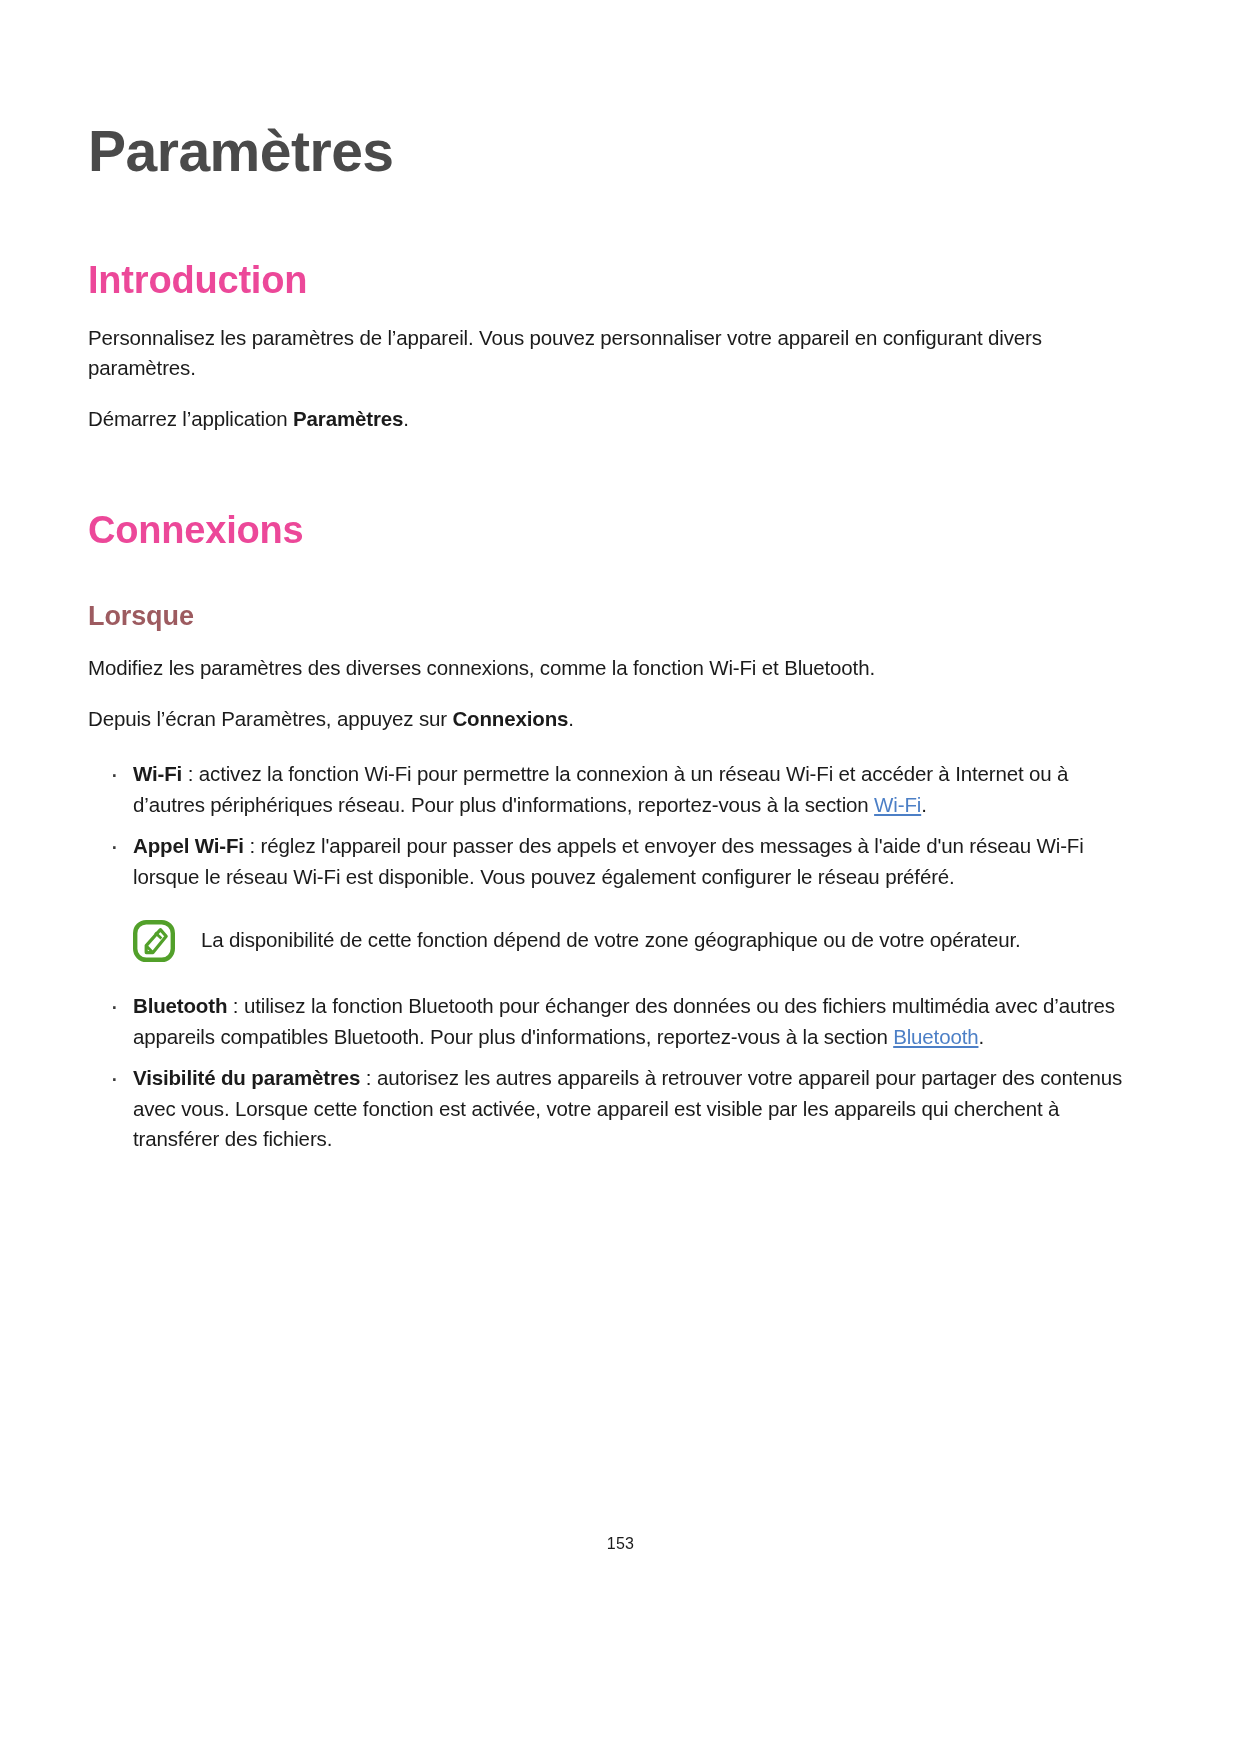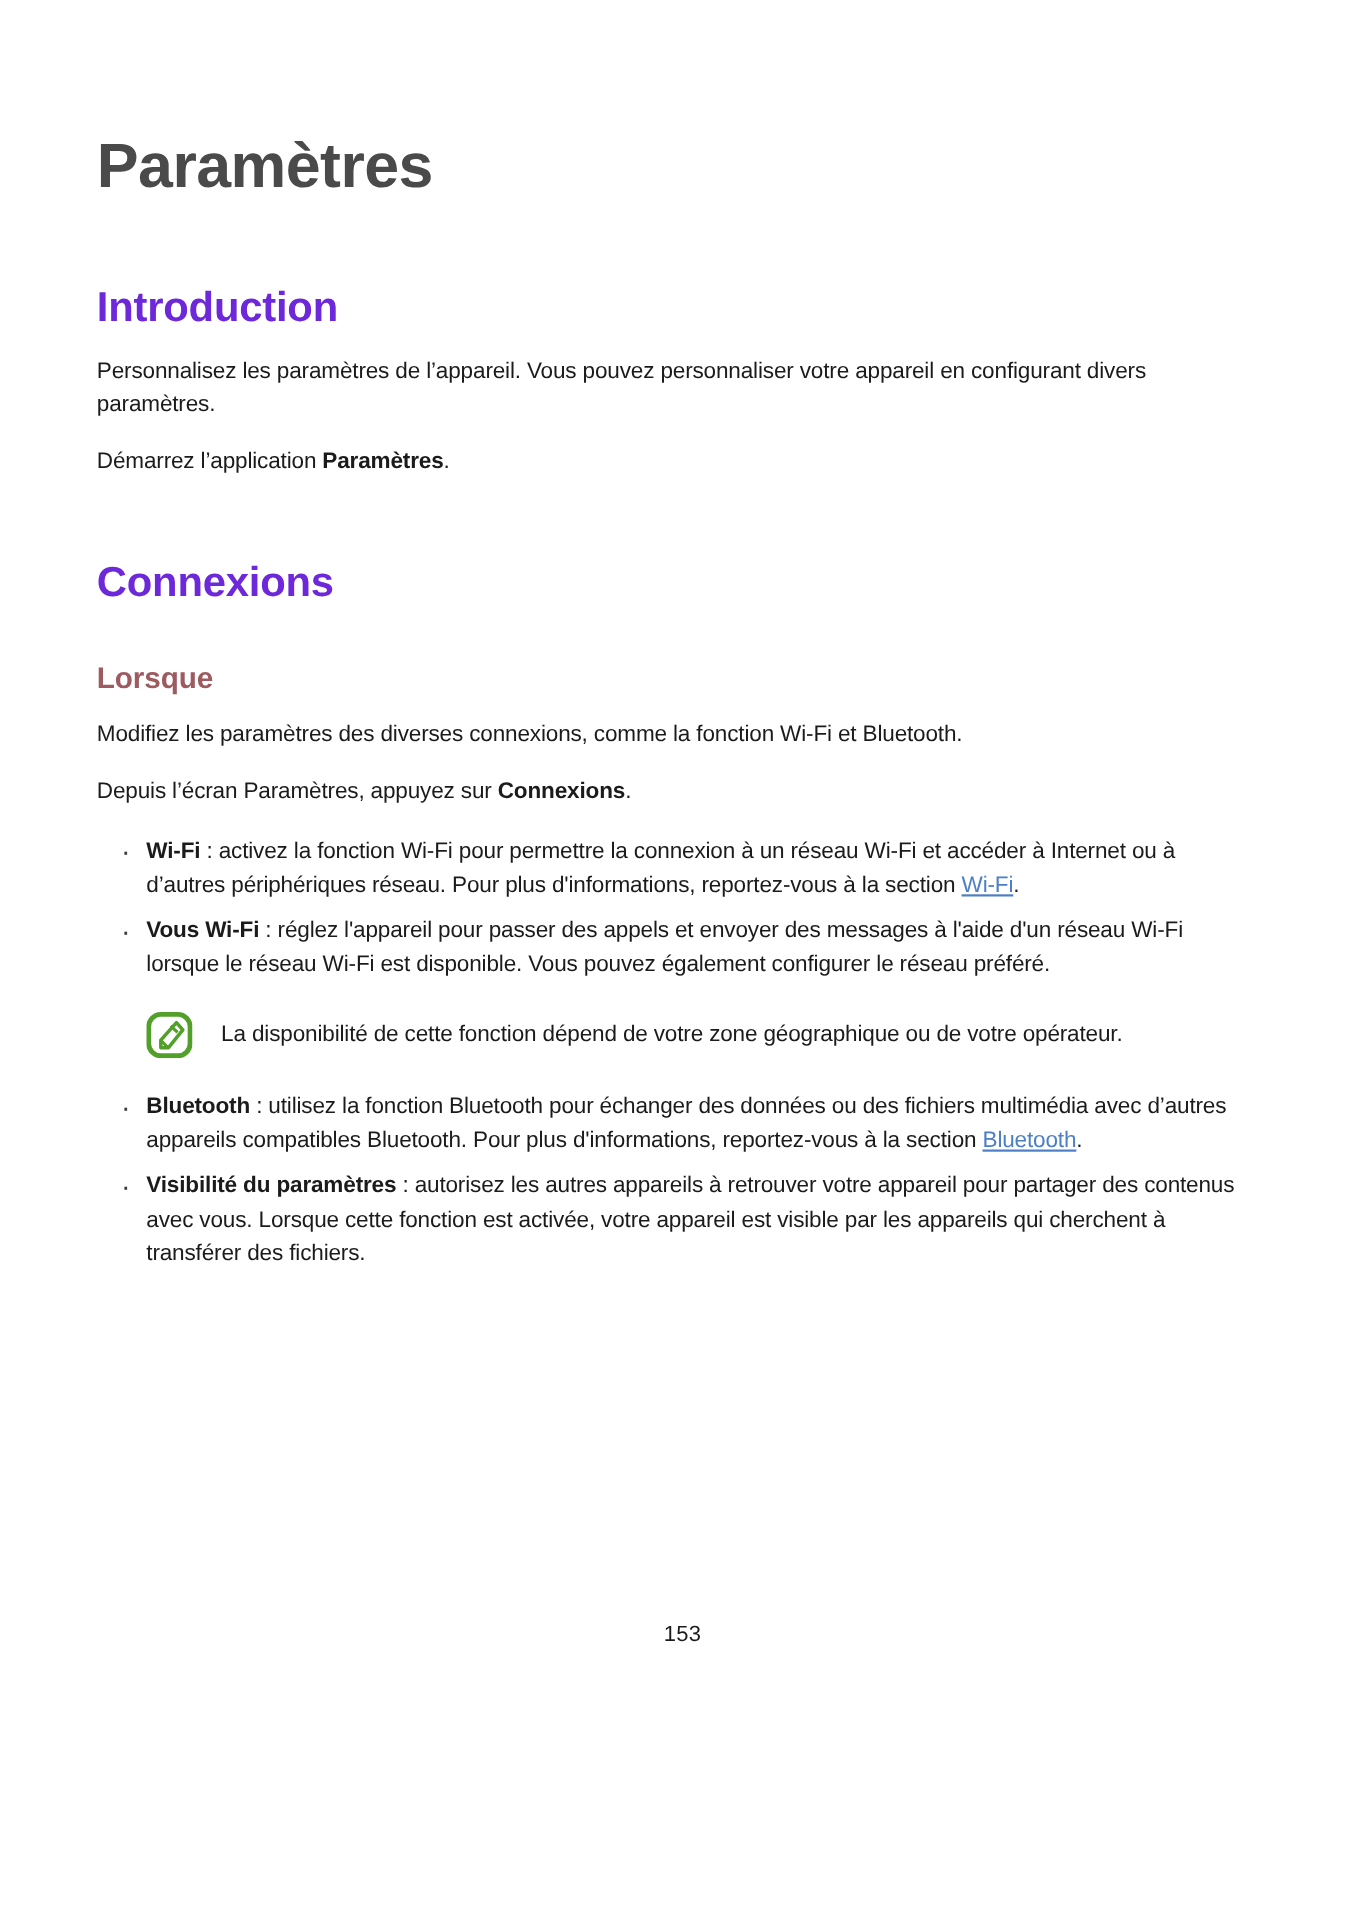--- a/index.html
+++ b/index.html
@@ -34,21 +34,21 @@
     font-weight: bold;
     color: #4a4a4a;
     letter-spacing: -0.5px;
   }
   .h1-blue {
     margin: 0;
     padding-top: 78px;
     font-size: 38px;
     line-height: 1.1;
     font-weight: bold;
-    color: #6d28d9;
+    color: #ec4899;
     letter-spacing: -0.2px;
   }
   .h1-blue.second {
     padding-top: 76px;
   }
   .h2-red {
     margin: 0;
     padding-top: 50px;
     font-size: 27px;
     line-height: 1.15;
@@ -129,23 +129,23 @@
     width: 20px;
     height: 20px;
     margin: 0 1px 0 3px;
   }
 
   
   .page-number {
     position: absolute;
     left: 0;
     right: 0;
-    top: 1475px;
+    top: 1535px;
     text-align: center;
-    font-size: 20px;
+    font-size: 16px;
     color: #1b1b1b;
     letter-spacing: 0.2px;
   }
 </style>
 </head>
 <body>
 
 <div class="page">
 
   <h1 class="doc-title">Paramètres</h1>
@@ -169,21 +169,21 @@
     <span>Depuis l’écran Paramètres, appuyez sur </span><b>Connexions</b><span>.</span>
   </p>
 
   <ul class="bullets">
 
     <li>
       <span class="dot"></span><b>Wi-Fi</b><span> : activez la fonction Wi-Fi pour permettre la connexion à un réseau Wi-Fi et accéder à Internet ou à d’autres périphériques réseau. Pour plus d'informations, reportez-vous à la section </span><a href="#" class="xref">Wi-Fi</a><span>.</span>
     </li>
 
     <li>
-      <span class="dot"></span><b>Vous Wi-Fi</b><span> : réglez l'appareil pour passer des appels et envoyer des messages à l'aide d'un réseau Wi-Fi lorsque le réseau Wi-Fi est disponible. Vous pouvez également configurer le réseau préféré.</span>
+      <span class="dot"></span><b>Appel Wi-Fi</b><span> : réglez l'appareil pour passer des appels et envoyer des messages à l'aide d'un réseau Wi-Fi lorsque le réseau Wi-Fi est disponible. Vous pouvez également configurer le réseau préféré.</span>
     </li>
 
   </ul>
 
   <div class="note">
     <span class="note-icon">
       <svg viewBox="0 0 42 42" width="42" height="42" aria-hidden="true">
         <rect x="2.2" y="2.2" width="37.6" height="37.6" rx="11" ry="11" fill="none" stroke="#52a02a" stroke-width="4.4"></rect>
         <path d="M27.4 9.6 L13.2 25.6 L13.2 32.6 L20.0 32.6 L33.2 16.2 Z" fill="none" stroke="#52a02a" stroke-width="3.2" stroke-linejoin="round"></path>
         <line x1="22.2" y1="12.6" x2="28.4" y2="18.6" stroke="#52a02a" stroke-width="2.8"></line>

